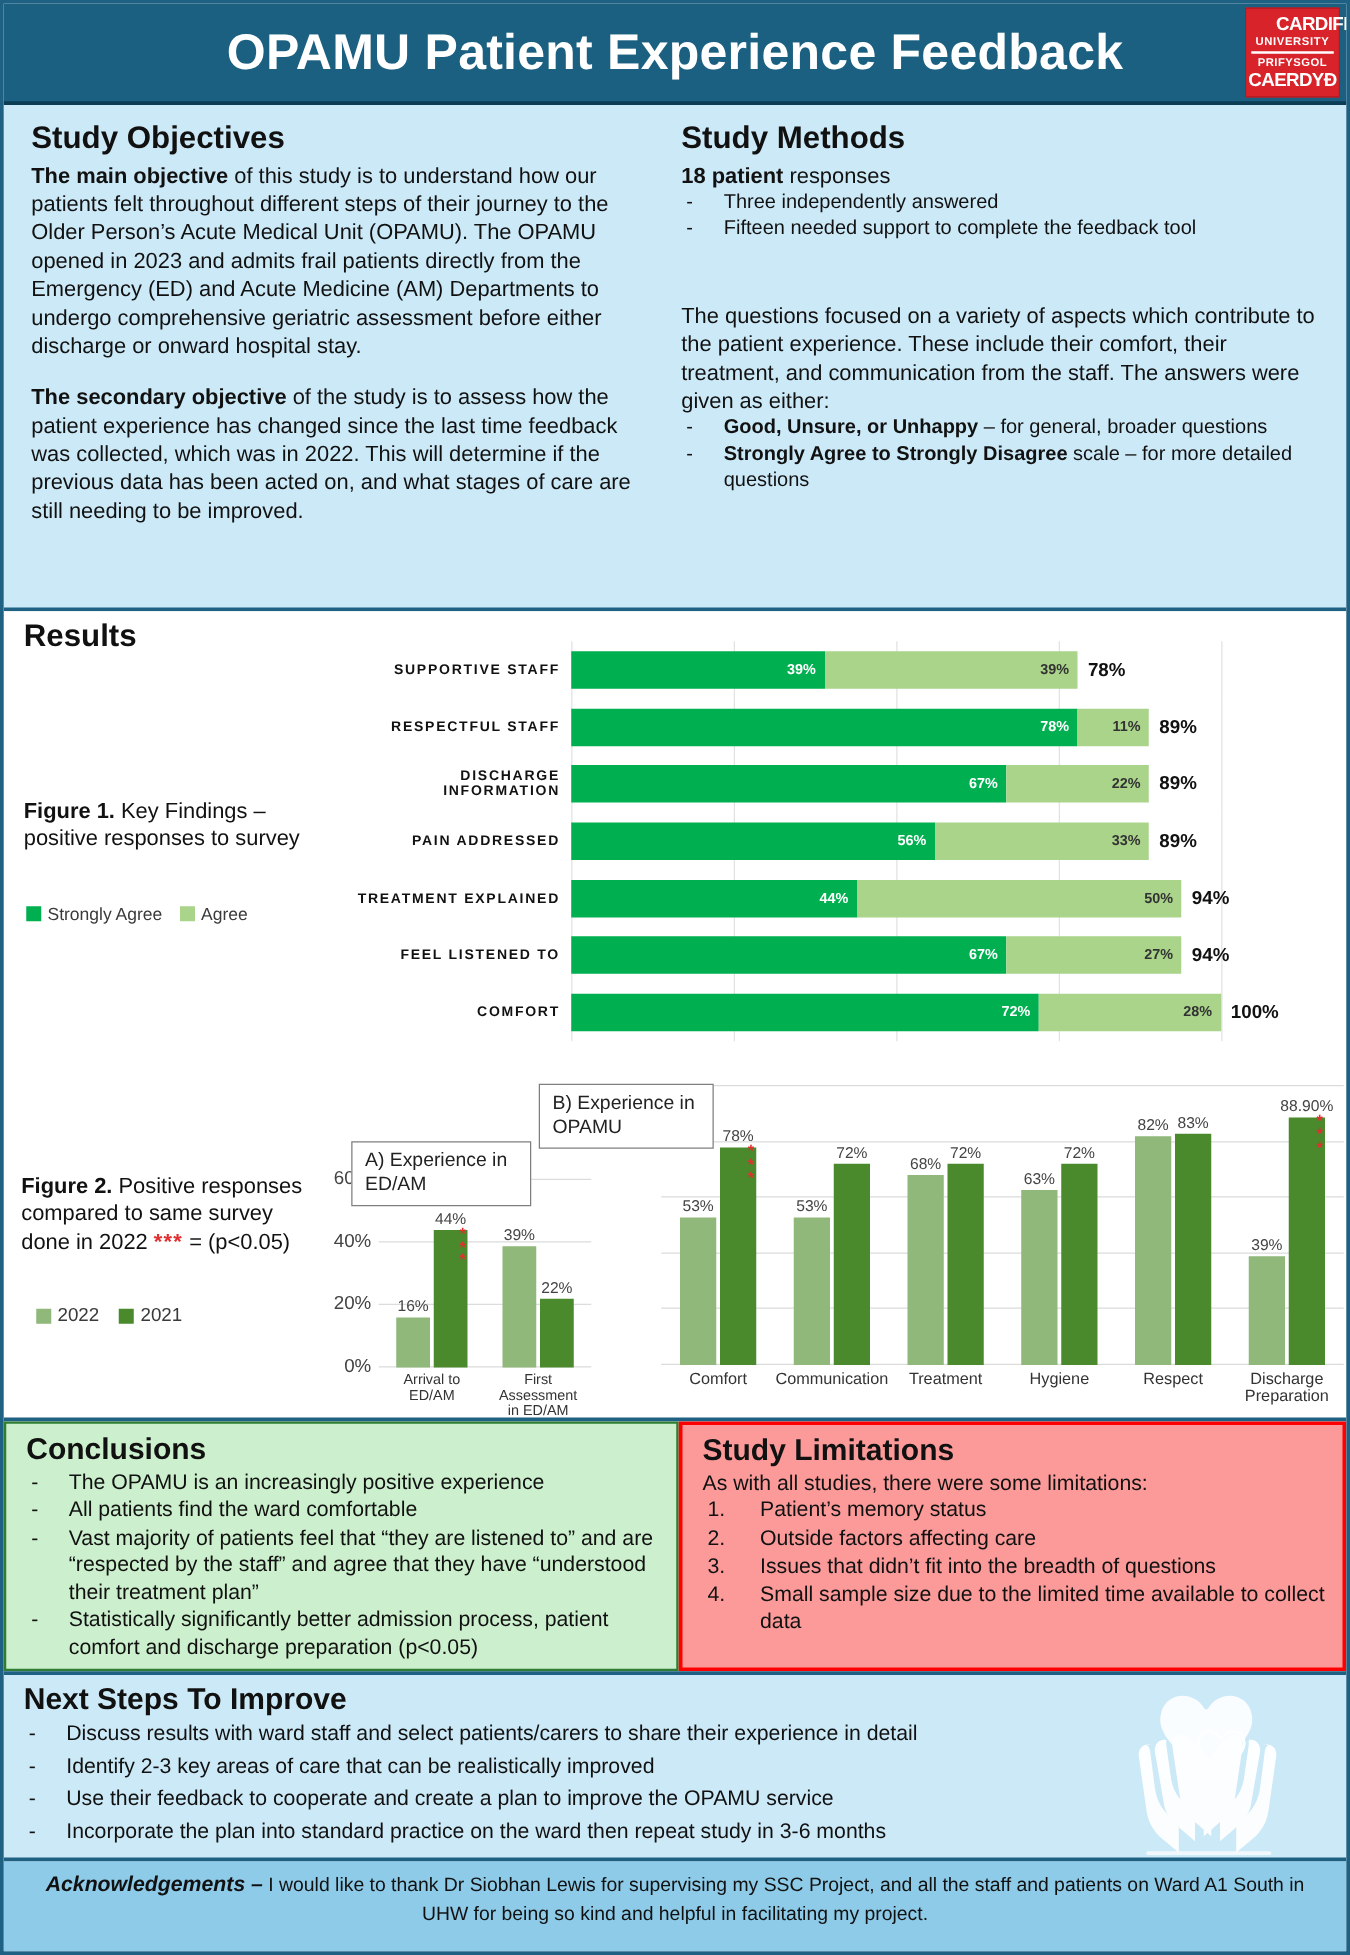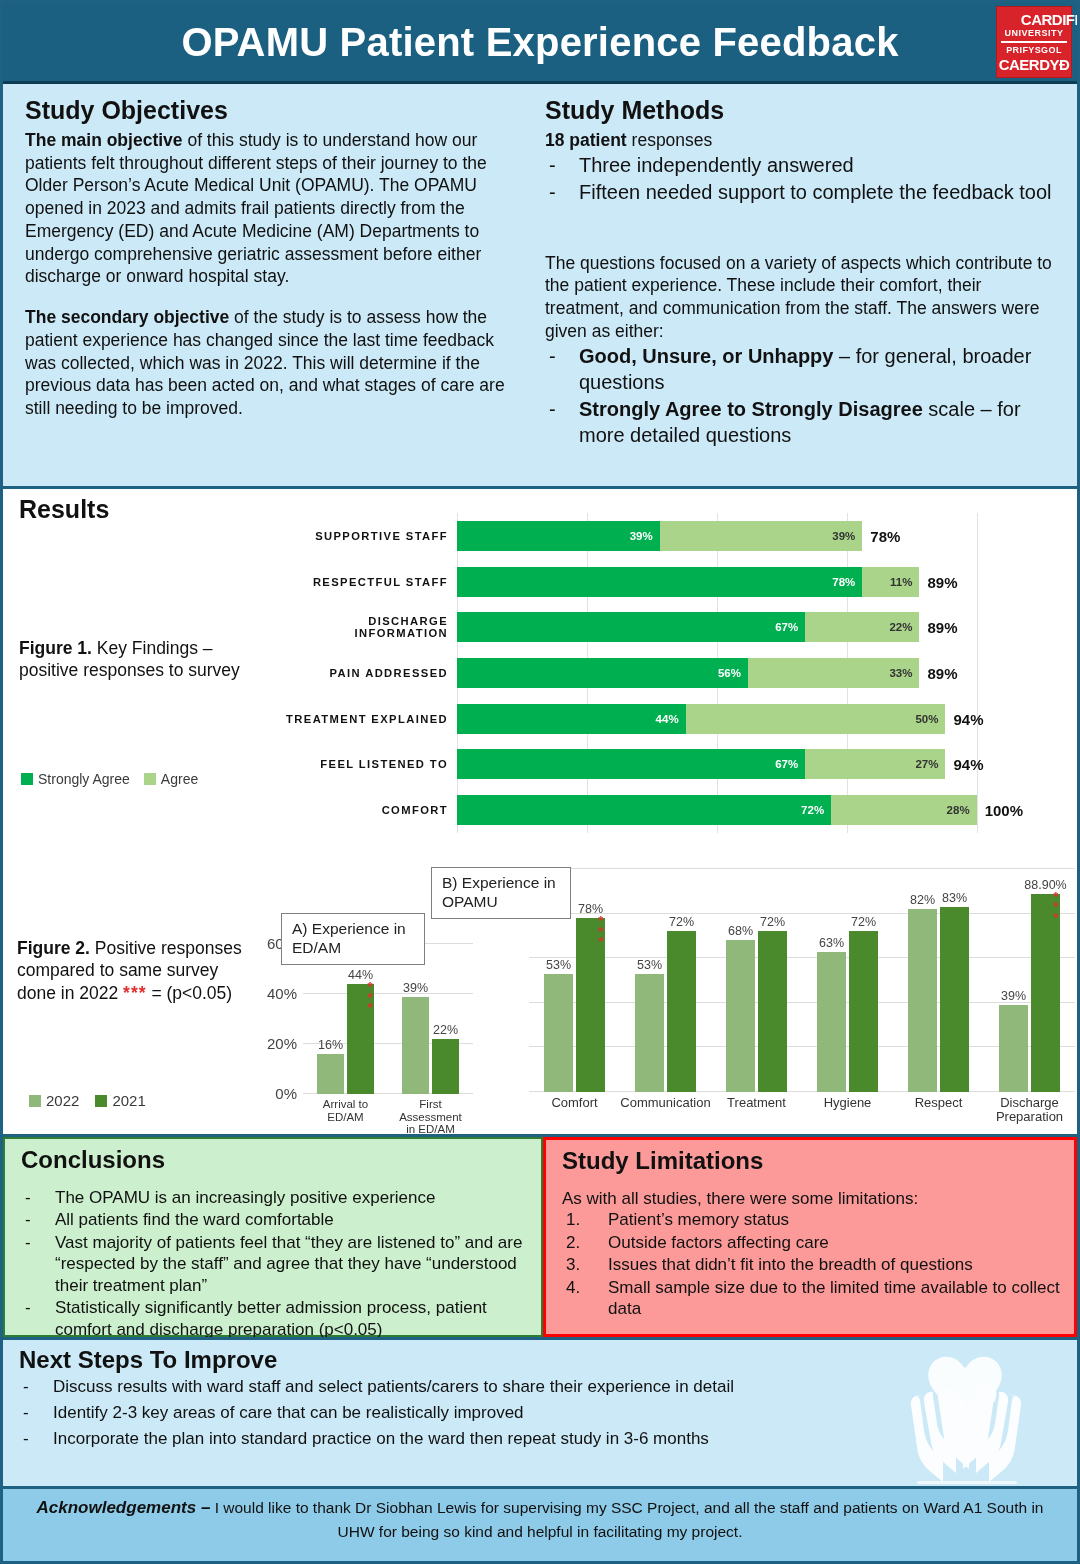--- a/index.html
+++ b/index.html
@@ -120,21 +120,21 @@
   }
   .body-text b { font-weight: bold; }
   .gap { height: 18px; }
 
   ul.dashlist, ol.numlist {
     margin: 0;
     padding: 0;
     list-style: none;
   }
   ul.dashlist > li {
-    font-size: 20px;
+    font-size: 16px;
     line-height: 1.30;
     position: relative;
     padding-left: 34px;
     margin-bottom: 1px;
   }
   ul.dashlist > li::before {
     content: "-";
     position: absolute;
     left: 4px;
     top: 0;
@@ -183,21 +183,21 @@
   .fig1-legend {
     position: absolute;
     left: 18px;
     top: 234px;
     display: flex;
     align-items: center;
     gap: 14px;
     font-size: 14px;
     color: #3a3a3a;
   }
-  .legend-item { display: flex; align-items: center; gap: 5px; margin-top: 48px; }
+  .legend-item { display: flex; align-items: center; gap: 5px; }
   .legend-swatch { width: 12px; height: 12px; display: inline-block; }
 
   .fig1-chart {
     position: absolute;
     left: 272px;
     top: 24px;
     width: 790px;
     height: 320px;
   }
   .f1row {
@@ -402,21 +402,21 @@
     box-sizing: border-box;
     padding: 7px 14px 6px 16px;
   }
   .limitations {
     flex: 1;
     background: #fb9a99;
     border: 3px solid #ff0000;
     box-sizing: border-box;
     padding: 7px 14px 6px 16px;
   }
-  .mid-block .sec-title { font-size: 24px; margin-bottom: 13px; }
+  .mid-block .sec-title { font-size: 24px; margin-bottom: 1px; }
   .mid-block .body-text,
   .mid-block ul.dashlist > li,
   .mid-block ol.numlist > li { font-size: 17px; line-height: 1.27; }
 
   
   .nextsteps {
     position: relative;
     background: #cce9f7;
     height: 152px;
     box-sizing: border-box;
@@ -805,20 +805,21 @@
         <li>Small sample size due to the limited time available to collect data</li>
       </ol>
     </div>
   </div>
 
   <div class="nextsteps">
     <div class="sec-title">Next Steps To Improve</div>
     <ul class="dashlist">
       <li>Discuss results with ward staff and select patients/carers to share their experience in detail</li>
       <li>Identify 2-3 key areas of care that can be realistically improved</li>
+      <li>Use their feedback to cooperate and create a plan to improve the OPAMU service</li>
       <li>Incorporate the plan into standard practice on the ward then repeat study in 3-6 months</li>
     </ul>
     <svg class="hands" viewBox="0 0 170 146">
       <g fill="#ffffff">
         <path d="M82 22 c-9 -14 -30 -12 -34 4 c-4 14 8 26 20 36 c6 5 12 11 16 18 c4 -7 10 -13 16 -18 c12 -10 24 -22 20 -36 c-4 -16 -25 -18 -34 -4 c-1 2 -3 2 -4 0 z" opacity="0.95"></path>
         <path d="M95 46 c-5 -7 -15 -6 -17 2 c-2 7 4 13 10 18 c3 2 6 5 8 9 c2 -4 5 -7 8 -9 c6 -5 12 -11 10 -18 c-2 -8 -12 -9 -17 -2 z" fill="none" stroke="#ffffff" stroke-width="2.2"></path>
         <path d="M40 52 c-6 -2 -11 3 -10 9 l6 42 c1 10 6 19 14 25 l12 10 l0 -20 l-12 -14 c-4 -5 -6 -11 -7 -17 l-4 -31 c-1 -3 -2 -4 -4 -4 z"></path>
         <path d="M52 48 c-6 -1 -10 4 -9 10 l7 40 c1 8 5 14 11 19 l14 12 l0 -21 l-13 -14 c-3 -4 -5 -9 -6 -14 l-4 -28 z"></path>
         <path d="M66 44 c-6 -1 -10 4 -9 10 l6 40 c1 7 4 13 9 17 l16 14 l0 -56 l-16 -21 z"></path>
         <path d="M130 52 c6 -2 11 3 10 9 l-6 42 c-1 10 -6 19 -14 25 l-12 10 l0 -20 l12 -14 c4 -5 6 -11 7 -17 l4 -31 c1 -3 2 -4 4 -4 z"></path>

